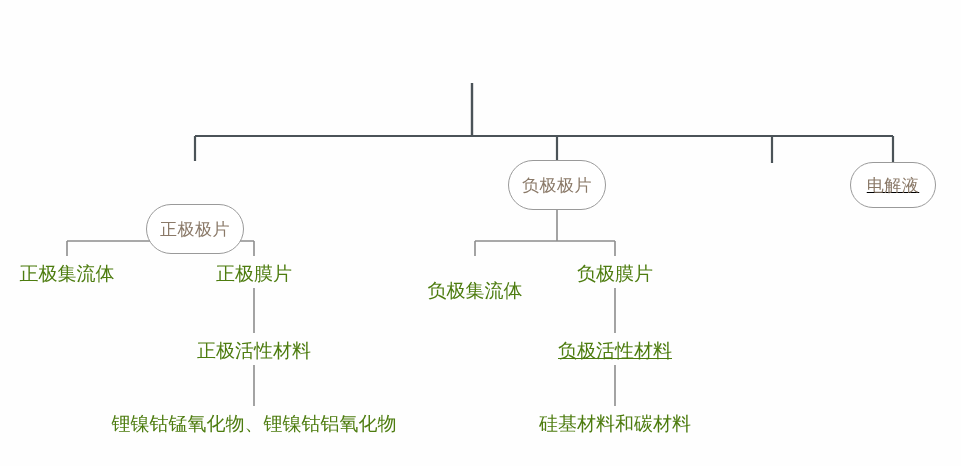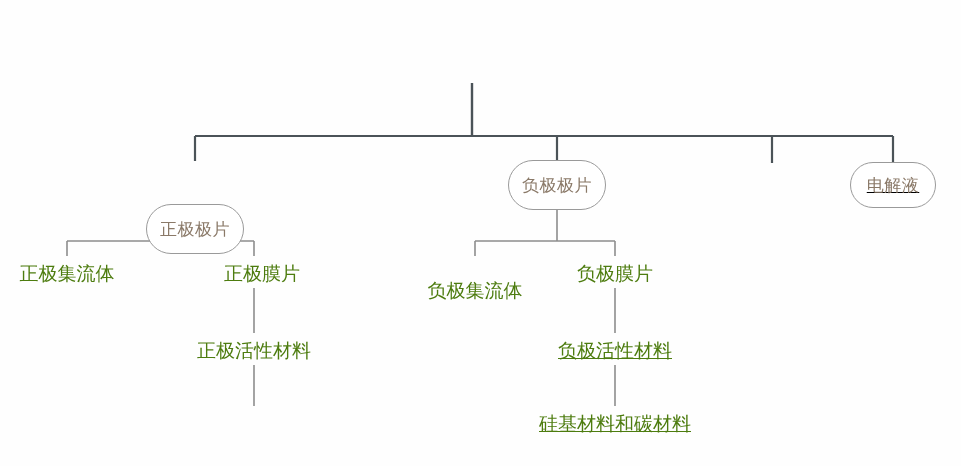--- a/index.html
+++ b/index.html
@@ -78,27 +78,27 @@
   
   .text-node {
     position: absolute;
     transform: translateX(-50%);
     white-space: nowrap;
     font-size: 19px;
     color: #4d7c0f;
     line-height: 1;
   }
   .t-cathode-collector { left: 67px;  top: 264px; }
-  .t-cathode-film      { left: 254px; top: 264px; margin-left: 8px; }
+  .t-cathode-film      { left: 254px; top: 264px; }
   .t-anode-collector   { left: 475px; top: 281px; }
   .t-anode-film        { left: 615px; top: 264px; }
   .t-cathode-active    { left: 254px; top: 341px; }
   .t-anode-active      { left: 615px; top: 341px; text-decoration: underline; }
   .t-cathode-materials { left: 254px; top: 414px; }
-  .t-anode-materials   { left: 615px; top: 414px; text-decoration: underline; }
+  .t-anode-materials   { left: 615px; top: 414px; }
 </style>
 </head>
 <body>
 
 <div id="diagram">
 
   <svg class="connectors" viewBox="0 0 961 466" xmlns="http://www.w3.org/2000/svg">
 
     <line x1="472" y1="83" x2="472" y2="136" stroke="#4b5358" stroke-width="2.4"></line>
 
@@ -136,15 +136,16 @@
   </div>
 
   <div class="text-node t-cathode-collector">正极集流体</div>
   <div class="text-node t-cathode-film">正极膜片</div>
   <div class="text-node t-anode-collector">负极集流体</div>
   <div class="text-node t-anode-film">负极膜片</div>
 
   <div class="text-node t-cathode-active">正极活性材料</div>
   <div class="text-node t-anode-active">负极活性材料</div>
 
+  <div class="text-node t-cathode-materials">锂镍钴锰氧化物、锂镍钴铝氧化物</div>
   <div class="text-node t-anode-materials">硅基材料和碳材料</div>
 
 </div>
 
 </body></html>

